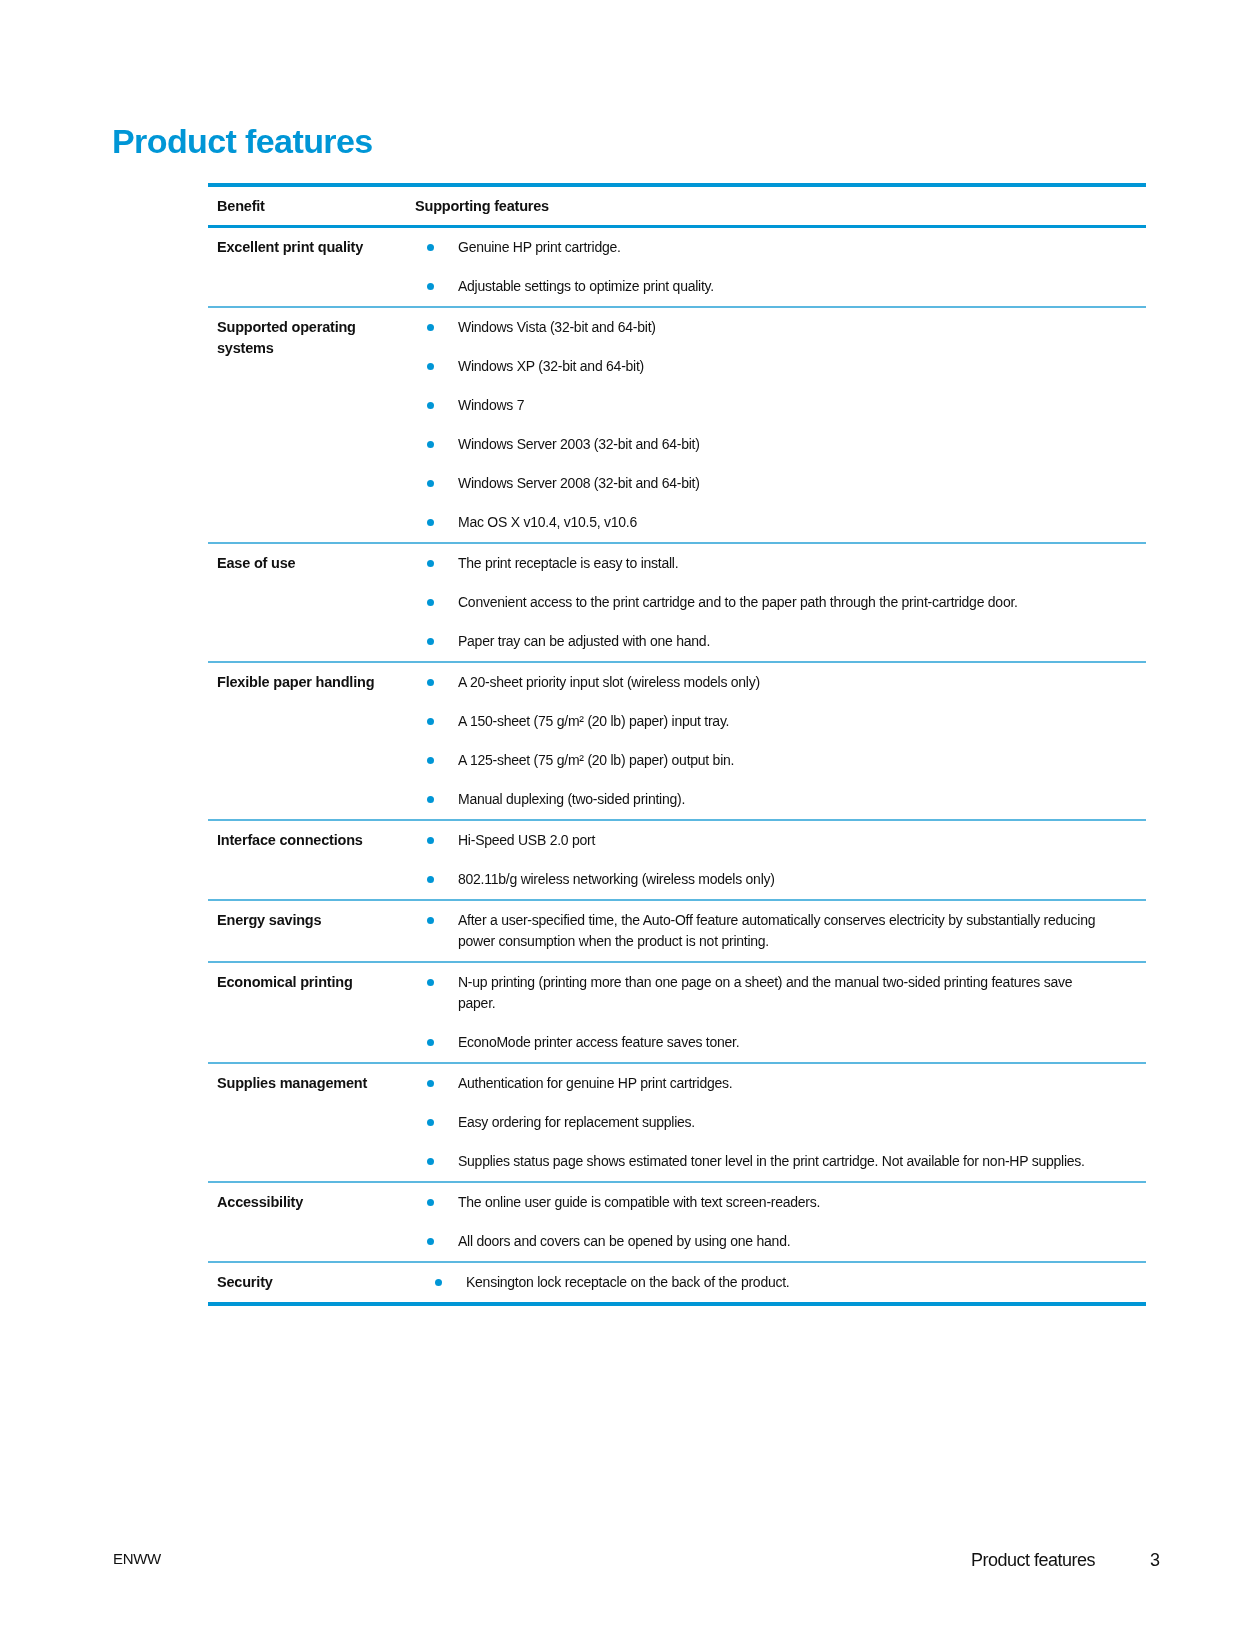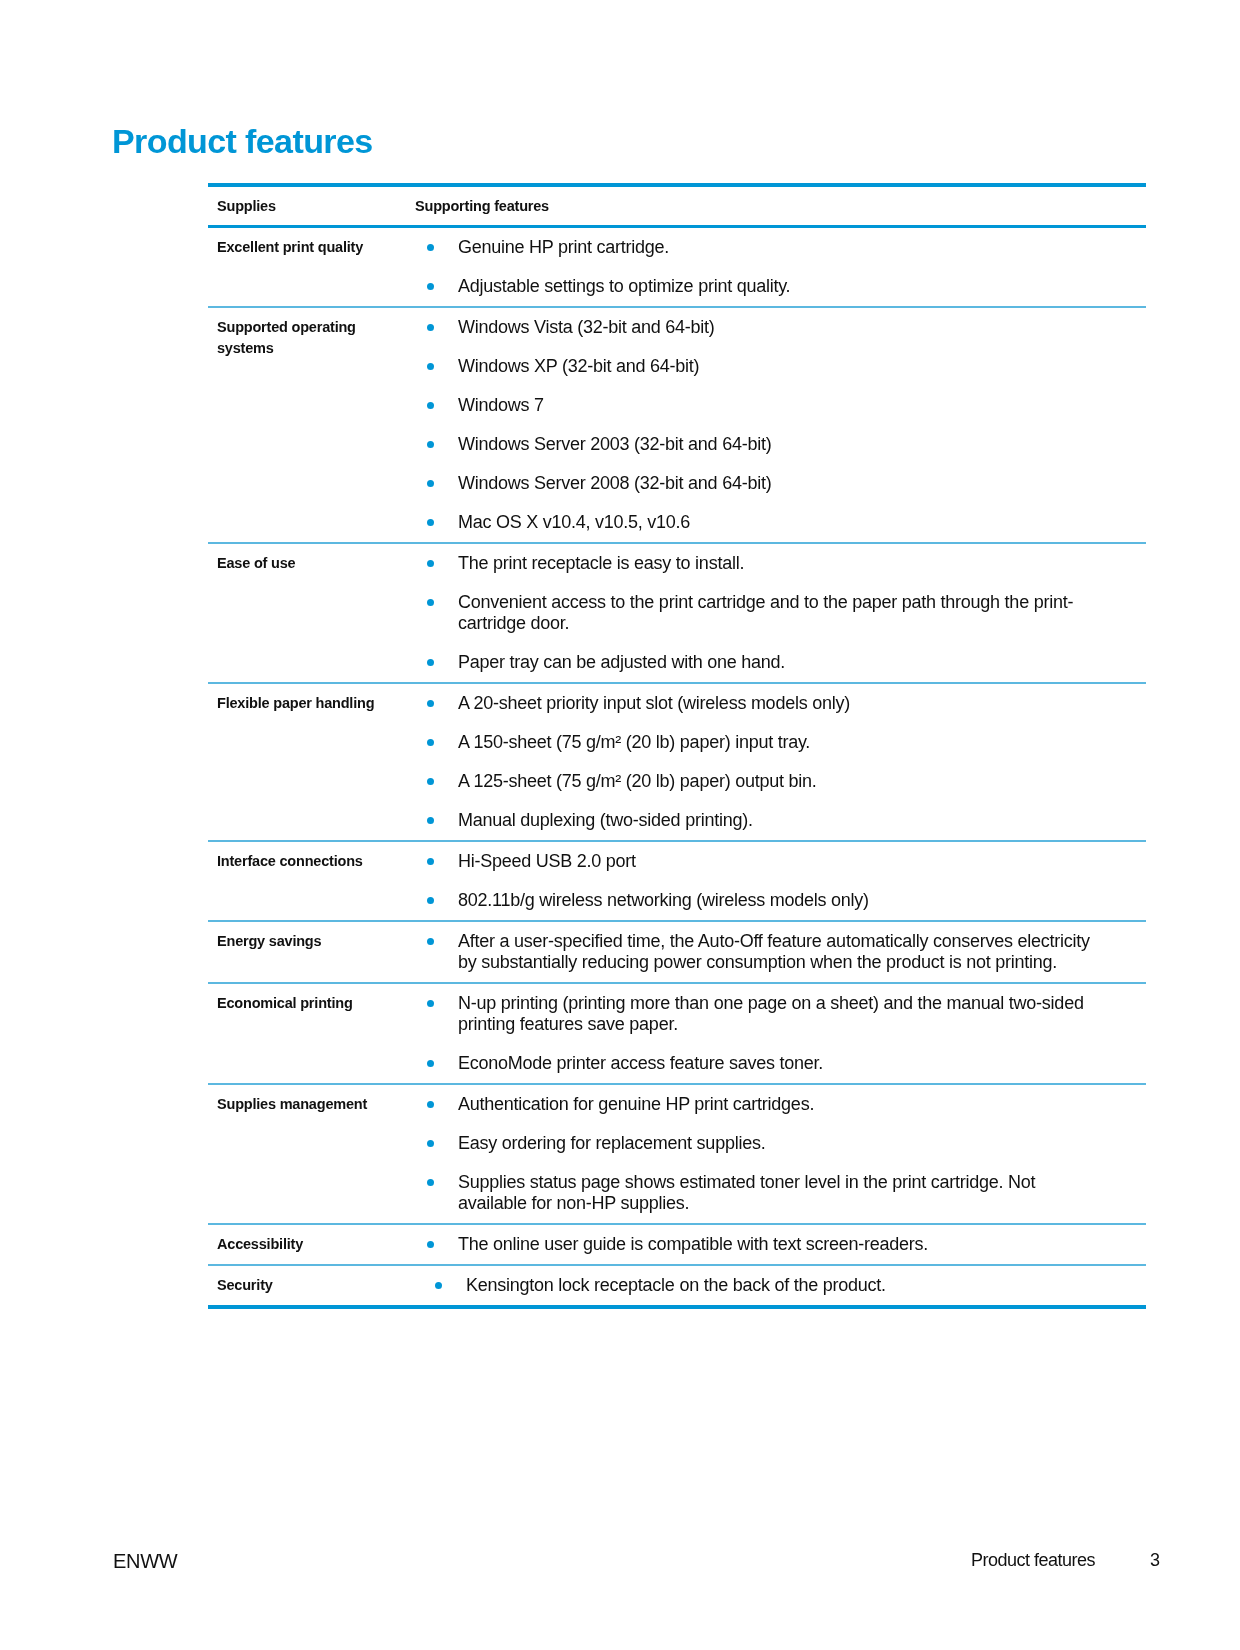--- a/index.html
+++ b/index.html
@@ -29,44 +29,44 @@
     display: flex; border-bottom: 2px solid #5cb8e0;
   }
   .table-row:last-child { border-bottom: none; gap: 8px; }
   .row-benefit {
     width: 206px; padding-left: 9px; padding-top: 9px; box-sizing: border-box; flex: none;
     font-weight: bold; font-size: 14.5px; line-height: 21px; letter-spacing: -0.2px;
   }
   .row-features { flex: 1; list-style: none; margin: 0; padding: 0; }
   .feature-item {
     position: relative; padding: 9px 40px 9px 44px;
-    font-size: 18px; line-height: 21px; letter-spacing: -0.25px;
+    font-size: 14px; line-height: 21px; letter-spacing: -0.25px;
   }
   .bullet {
     position: absolute; left: 13px; top: 16px;
     width: 7px; height: 7px; border-radius: 50%; background: #0096d6;
   }
   .footer-left {
-    position: absolute; left: 113px; top: 1550px; font-size: 20px; letter-spacing: -0.3px;
+    position: absolute; left: 113px; top: 1550px; font-size: 15px; letter-spacing: -0.3px;
   }
   .footer-right {
     position: absolute; left: 971px; top: 1550px; font-size: 18px; letter-spacing: -0.5px;
   }
   .footer-page {
     position: absolute; left: 1150px; top: 1550px; font-size: 18px;
   }
 </style>
 </head>
 <body>
 
 <h1 class="page-title">Product features</h1>
 
 <div class="feature-table">
   <div class="table-header">
-    <div class="col-benefit">Supplies</div>
+    <div class="col-benefit">Benefit</div>
     <div class="col-features">Supporting features</div>
   </div>
   <div id="table-body">
       <div class="table-row">
         <div class="row-benefit">Excellent print quality</div>
         <ul class="row-features">
           <li class="feature-item"><span class="bullet"></span><span>Genuine HP print cartridge.</span></li>
           <li class="feature-item"><span class="bullet"></span><span>Adjustable settings to optimize print quality.</span></li>
         </ul>
       </div>
@@ -123,20 +123,21 @@
         <ul class="row-features">
           <li class="feature-item"><span class="bullet"></span><span>Authentication for genuine HP print cartridges.</span></li>
           <li class="feature-item"><span class="bullet"></span><span>Easy ordering for replacement supplies.</span></li>
           <li class="feature-item"><span class="bullet"></span><span>Supplies status page shows estimated toner level in the print cartridge. Not available for non-HP supplies.</span></li>
         </ul>
       </div>
       <div class="table-row">
         <div class="row-benefit">Accessibility</div>
         <ul class="row-features">
           <li class="feature-item"><span class="bullet"></span><span>The online user guide is compatible with text screen-readers.</span></li>
+          <li class="feature-item"><span class="bullet"></span><span>All doors and covers can be opened by using one hand.</span></li>
         </ul>
       </div>
       <div class="table-row">
         <div class="row-benefit">Security</div>
         <ul class="row-features">
           <li class="feature-item"><span class="bullet"></span><span>Kensington lock receptacle on the back of the product.</span></li>
         </ul>
       </div>
     </div>
 </div>

